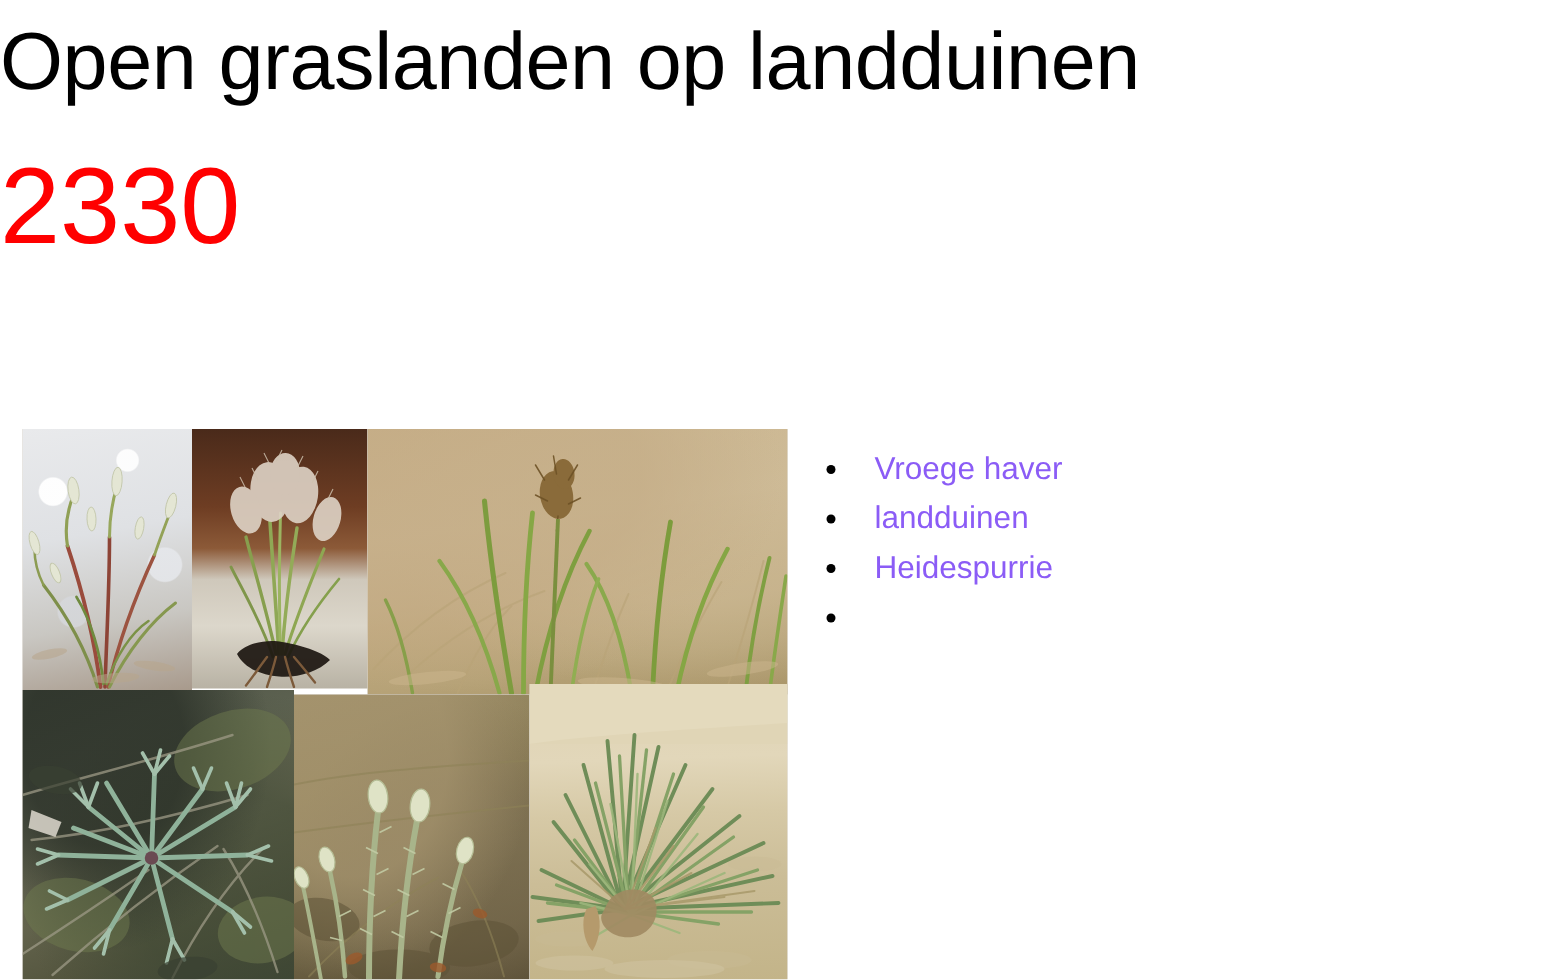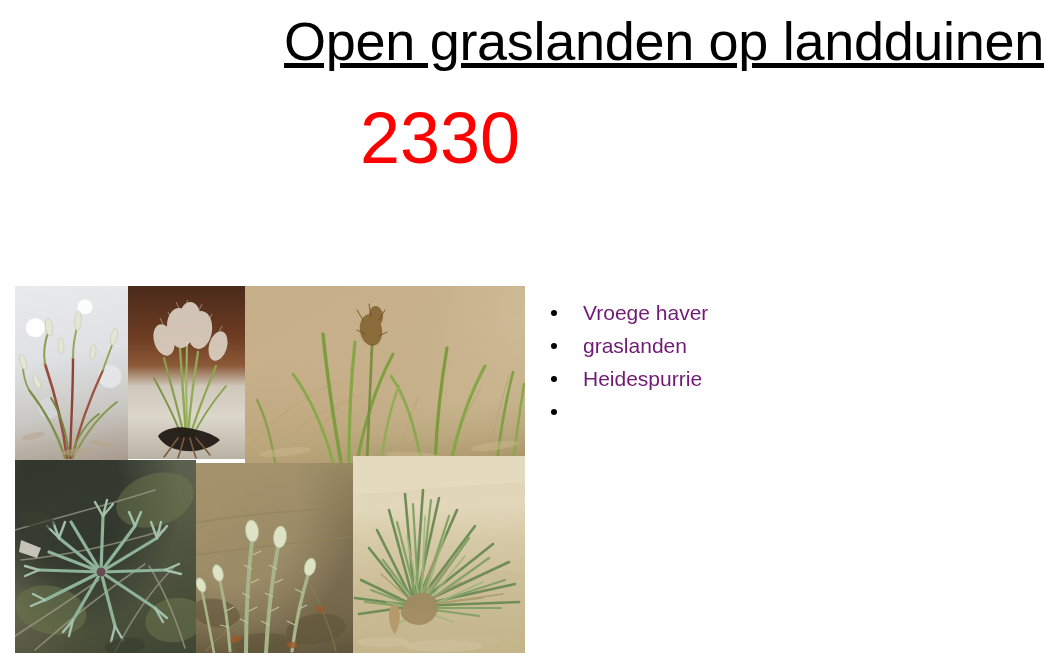--- a/index.html
+++ b/index.html
@@ -16,37 +16,36 @@
     font-family: "Liberation Sans", sans-serif;
     -webkit-font-smoothing: antialiased;
   }
 
   
   .slide-title {
     position: absolute;
     left: 0;
     top: 6px;
     width: 1044px;
-    text-align: right;
+    text-align: left;
     font-family: "Liberation Sans", sans-serif;
     font-size: 54px;
     line-height: 70px;
     font-weight: 400;
     color: #000000;
     letter-spacing: -0.3px;
     white-space: nowrap;
-    text-decoration: underline;
   }
 
   .slide-code {
     position: absolute;
     left: 0;
     top: 96px;
     width: 880px;
-    text-align: center;
+    text-align: left;
     font-family: "Liberation Sans", sans-serif;
     font-size: 72px;
     line-height: 84px;
     font-weight: 400;
     color: #ff0000;
     letter-spacing: 0px;
   }
 
   
   .collage {
@@ -128,21 +127,21 @@
     padding: 0;
     list-style: none;
   }
   .bullet-list li {
     position: relative;
     height: 33px;
     line-height: 33px;
     padding-left: 38px;
     font-family: "Liberation Sans", sans-serif;
     font-size: 21px;
-    color: #701a75;
+    color: #8b5cf6;
     white-space: nowrap;
   }
   .bullet-list li .bullet-dot {
     position: absolute;
     left: 6px;
     top: 14px;
     width: 6px;
     height: 6px;
     border-radius: 50%;
     background: #000000;
@@ -472,21 +471,21 @@
 
 </div>
 
 <ul class="bullet-list">
   <li>
     <span class="bullet-dot"></span>
     <span>Vroege haver</span>
   </li>
   <li>
     <span class="bullet-dot"></span>
-    <span>graslanden</span>
+    <span>landduinen</span>
   </li>
   <li>
     <span class="bullet-dot"></span>
     <span>Heidespurrie</span>
   </li>
   <li>
     <span class="bullet-dot"></span>
   </li>
 </ul>
 

